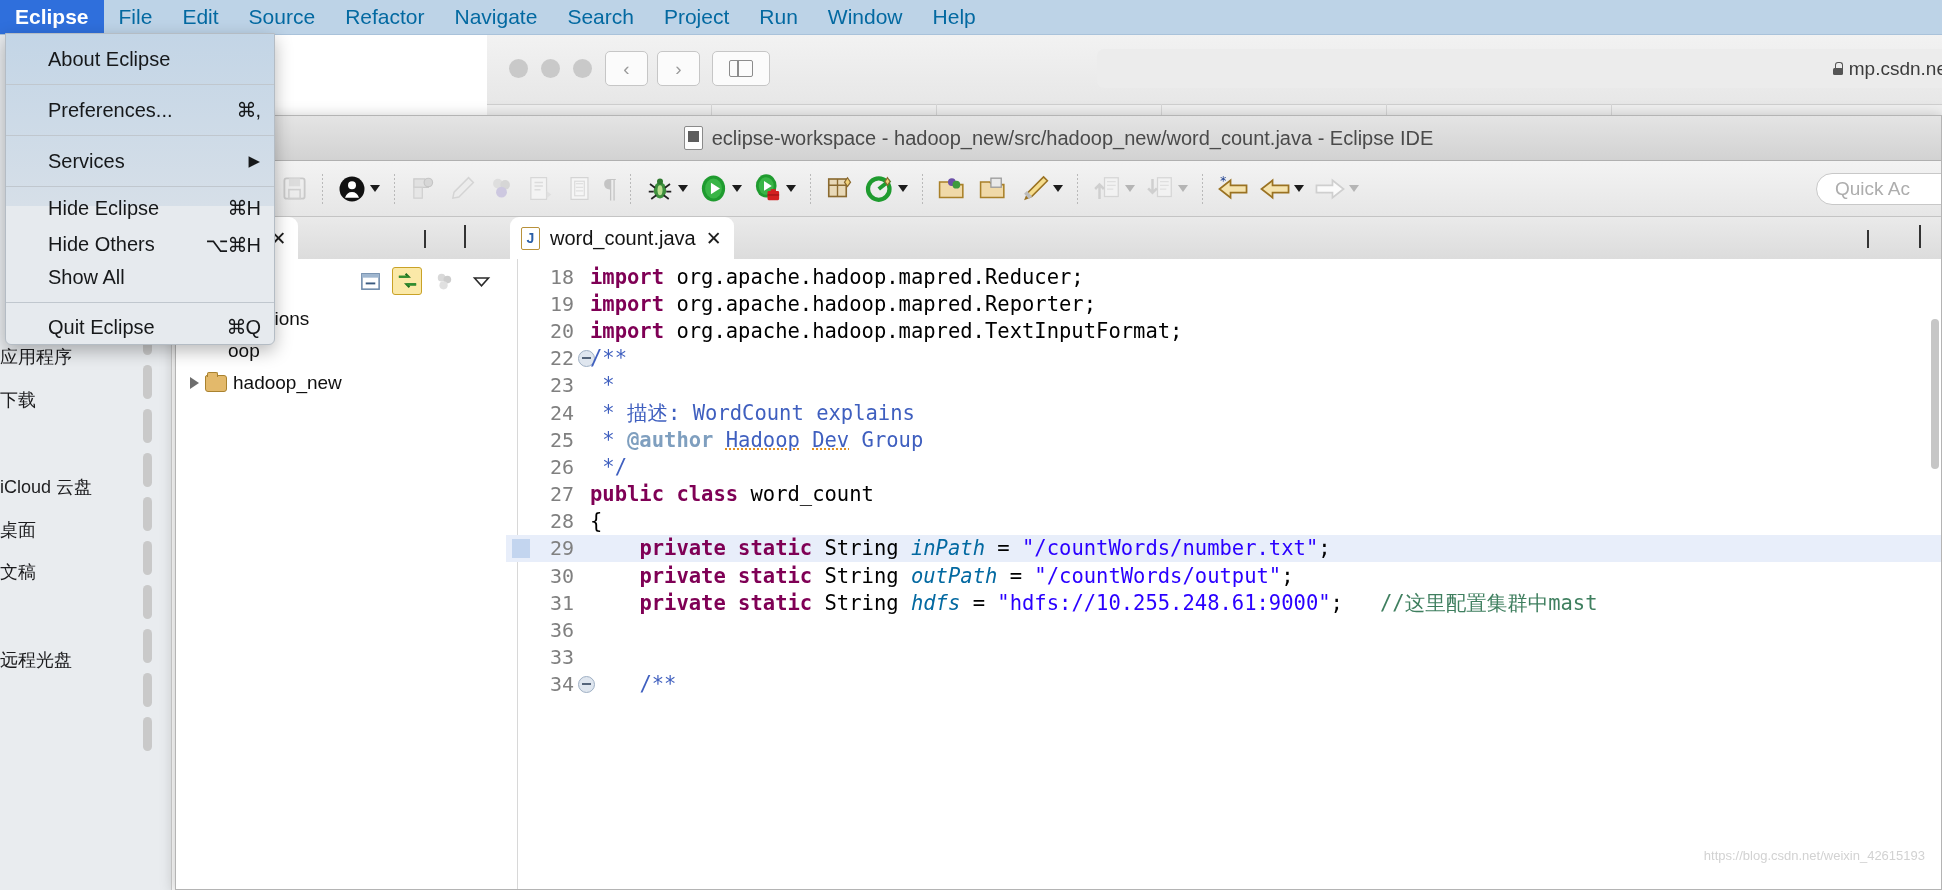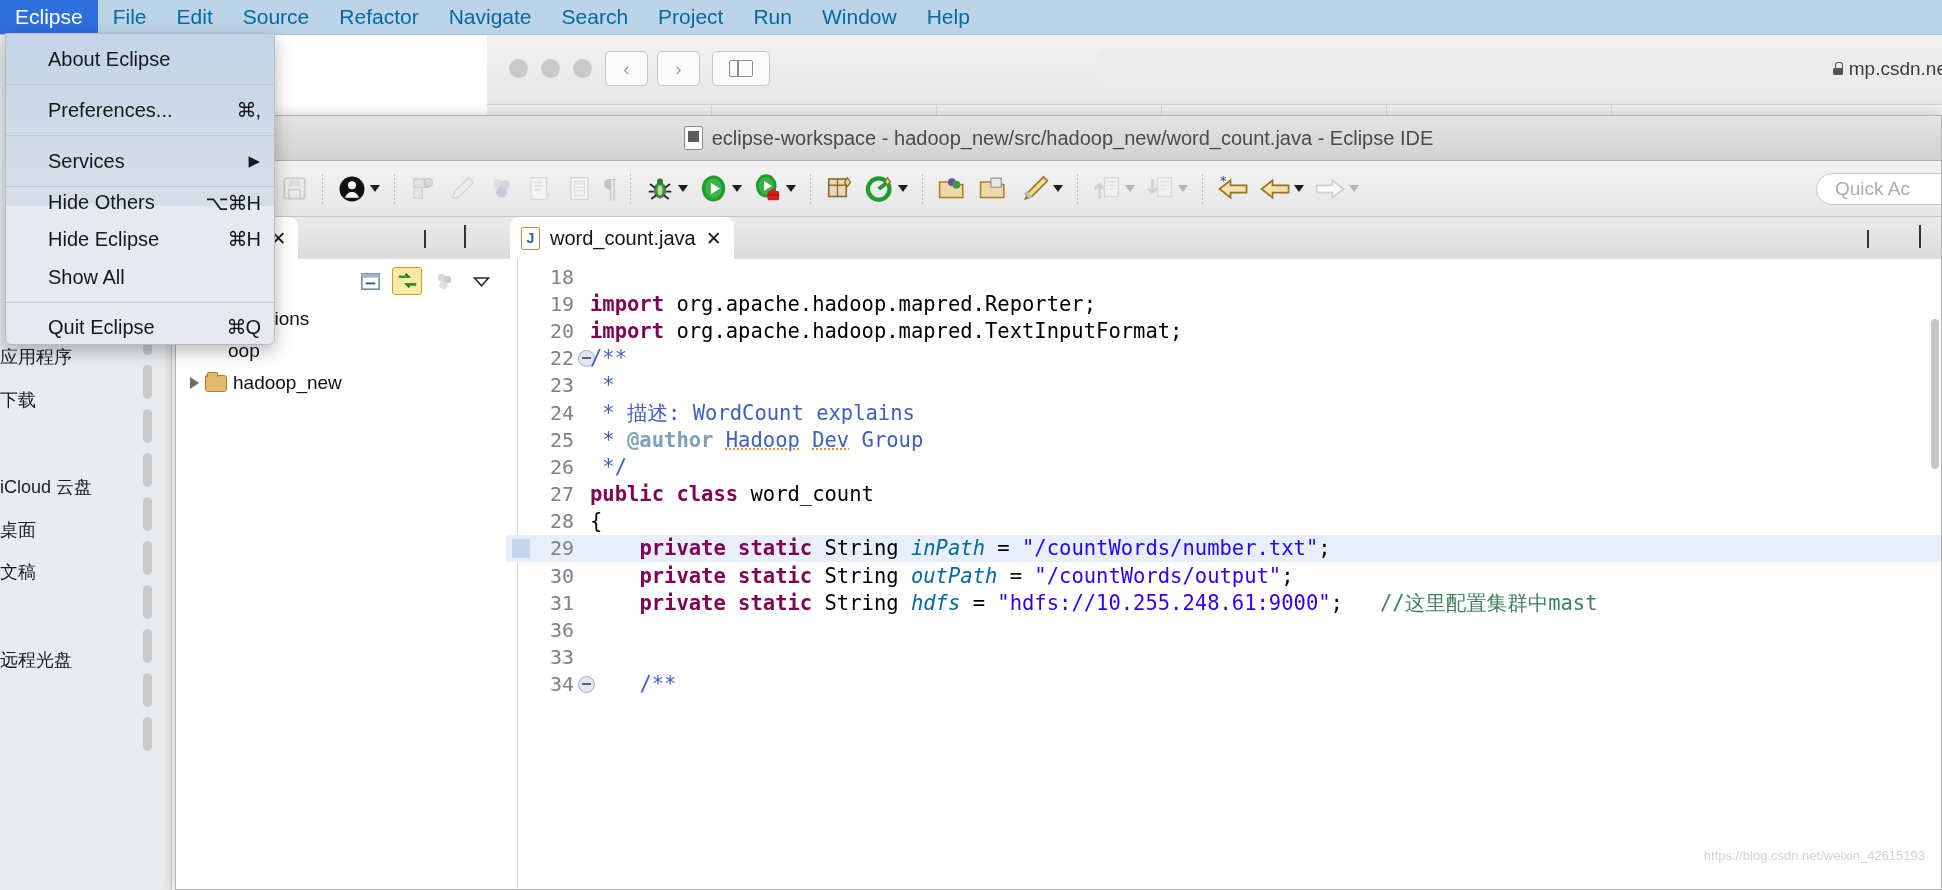--- a/index.html
+++ b/index.html
@@ -95,21 +95,21 @@
     background: #bdd3e7;
     display: flex; align-items: stretch;
     border-bottom: 1px solid #a9c2da;
     z-index: 50;
   }
   .apple-item {
     display: flex; align-items: center;
     padding: 0 15px;
     font-size: 21px; color: #0369a1; white-space: nowrap;
   }
-  .apple-item.app { background: #2f6fdc; color: #ffffff; font-weight: normal; }
+  .apple-item.app { background: #2f6fdc; color: #ffffff; font-weight: bold; }
 
   
   .appmenu {
     position: absolute; left: 5px; top: 33px; width: 270px; height: 312px;
     background: #e6eaee;
     border: 1px solid #b4bcc4;
     border-radius: 0 0 6px 6px;
     box-shadow: 0 6px 18px rgba(0,0,0,0.28);
     overflow: hidden;
     z-index: 60;
@@ -540,21 +540,21 @@
             <span class="j-icon">J</span>
             <span>word_count.java</span>
             <span class="x-close">✕</span>
           </div>
           <div class="min-btn" style="right:72px"><span class="min-glyph"></span></div>
           <div class="max-btn" style="right:20px"><span class="max-glyph"></span></div>
         </div>
         <div class="ed-code">
           <div class="gutter"></div>
           <div class="code-lines" id="code-lines">
-              <div class="cl"><span class="lnum">18</span></div>
+              <div class="cl"><span class="lnum">18</span><span class="ctext"><span class="kw">import </span><span>org.apache.hadoop.mapred.Reducer;</span></span></div>
               <div class="cl"><span class="lnum">19</span><span class="ctext"><span class="kw">import </span><span>org.apache.hadoop.mapred.Reporter;</span></span></div>
               <div class="cl"><span class="lnum">20</span><span class="ctext"><span class="kw">import </span><span>org.apache.hadoop.mapred.TextInputFormat;</span></span></div>
               <div class="cl"><span class="lnum">22</span><span class="fold"></span><span class="ctext"><span class="cmt">/**</span></span></div>
               <div class="cl"><span class="lnum">23</span><span class="ctext"><span class="cmt"> *</span></span></div>
               <div class="cl"><span class="lnum">24</span><span class="ctext"><span class="cmt"> * </span><span class="cmt">描述</span><span class="cmt">: WordCount explains</span></span></div>
               <div class="cl"><span class="lnum">25</span><span class="ctext"><span class="cmt"> * </span><span class="cmt-tag">@author</span><span class="cmt"> </span><span class="cmt spell">Hadoop</span><span class="cmt"> </span><span class="cmt spell">Dev</span><span class="cmt"> Group</span></span></div>
               <div class="cl"><span class="lnum">26</span><span class="ctext"><span class="cmt"> */</span></span></div>
               <div class="cl"><span class="lnum">27</span><span class="ctext"><span class="kw">public class </span><span>word_count</span></span></div>
               <div class="cl"><span class="lnum">28</span><span class="ctext"><span>{</span></span></div>
               <div class="cl hl"><span class="marker"></span><span class="lnum">29</span><span class="ctext"><span>    </span><span class="kw">private static </span><span>String </span><span class="fld">inPath</span><span> = </span><span class="str">"/countWords/number.txt"</span><span>;</span></span></div>
@@ -617,27 +617,27 @@
       <div class="menu-row">
         <span>Preferences...</span>
         <span class="short">⌘,</span>
       </div>
       <div class="menu-sep"></div>
       <div class="menu-row">
         <span>Services</span>
         <span class="arrow">▶</span>
       </div>
       <div class="menu-sep"></div>
+      <div class="menu-row compact" style="height:42px">
+        <span>Hide Eclipse</span>
+        <span class="short">⌘H</span>
+      </div>
       <div class="menu-row compact" style="height:31px">
         <span>Hide Others</span>
         <span class="short">⌥⌘H</span>
-      </div>
-      <div class="menu-row compact" style="height:42px">
-        <span>Hide Eclipse</span>
-        <span class="short">⌘H</span>
       </div>
       <div class="menu-row compact" style="height:34px">
         <span>Show All</span>
       </div>
       <div class="menu-sep" style="margin-top:8px"></div>
       <div class="menu-row" style="height:48px">
         <span>Quit Eclipse</span>
         <span class="short">⌘Q</span>
       </div>
     </div>

